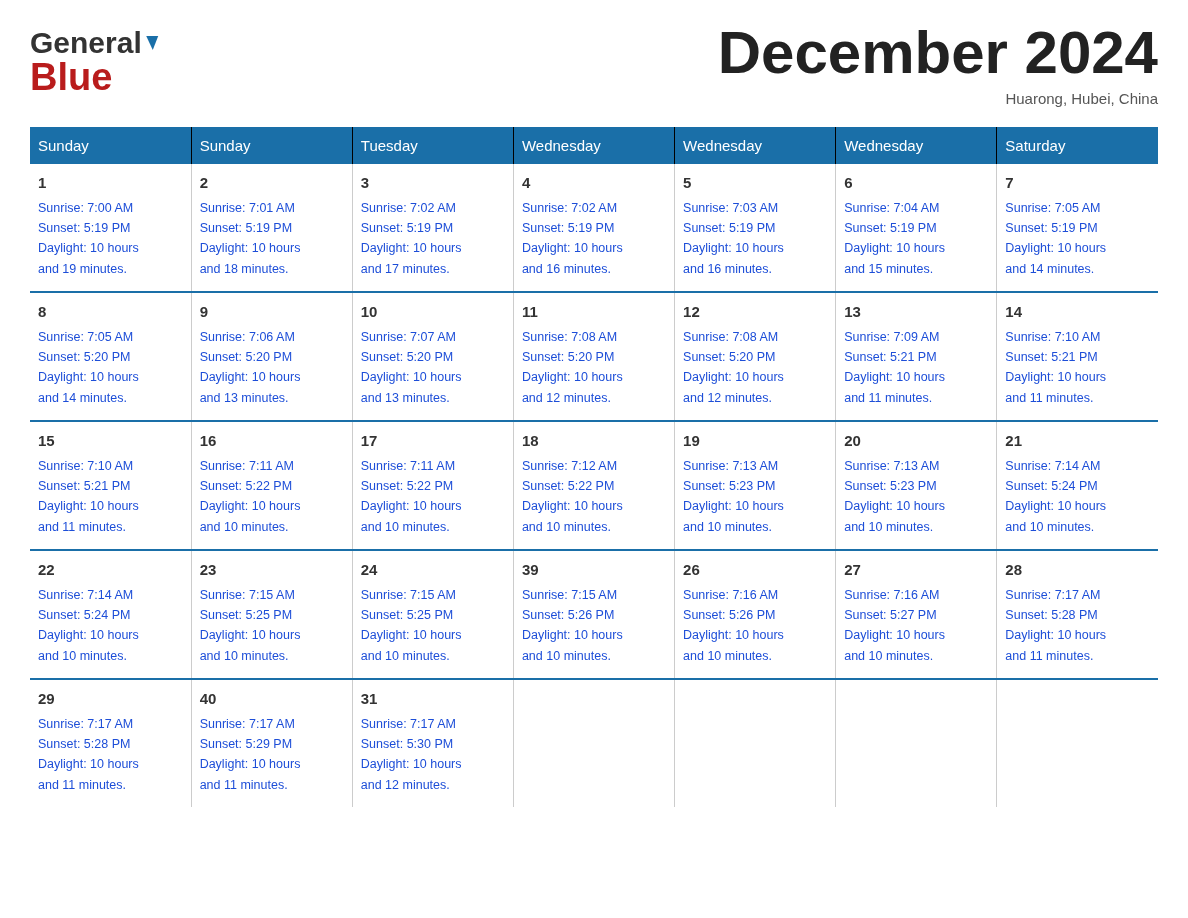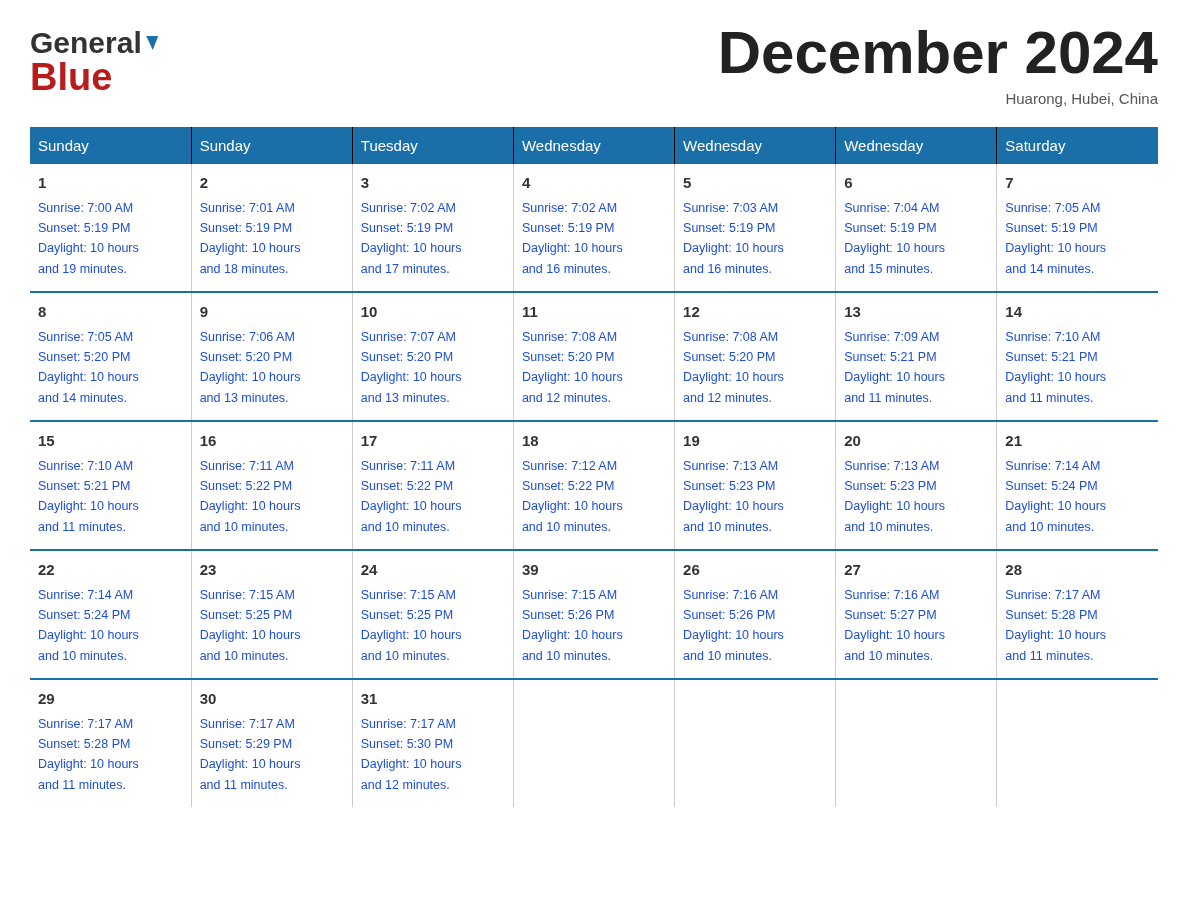--- a/index.html
+++ b/index.html
@@ -183,21 +183,21 @@
         <td><span class="day-num">26</span>
 <span class="day-info">Sunrise: 7:16 AM<br>Sunset: 5:26 PM<br>Daylight: 10 hours<br>and 10 minutes.</span></td>
         <td><span class="day-num">27</span>
 <span class="day-info">Sunrise: 7:16 AM<br>Sunset: 5:27 PM<br>Daylight: 10 hours<br>and 10 minutes.</span></td>
         <td><span class="day-num">28</span>
 <span class="day-info">Sunrise: 7:17 AM<br>Sunset: 5:28 PM<br>Daylight: 10 hours<br>and 11 minutes.</span></td>
       </tr>
       <tr>
         <td><span class="day-num">29</span>
 <span class="day-info">Sunrise: 7:17 AM<br>Sunset: 5:28 PM<br>Daylight: 10 hours<br>and 11 minutes.</span></td>
-        <td><span class="day-num">30</span>
+        <td><span class="day-num">40</span>
 <span class="day-info">Sunrise: 7:17 AM<br>Sunset: 5:29 PM<br>Daylight: 10 hours<br>and 11 minutes.</span></td>
         <td><span class="day-num">31</span>
 <span class="day-info">Sunrise: 7:17 AM<br>Sunset: 5:30 PM<br>Daylight: 10 hours<br>and 12 minutes.</span></td>
         <td></td>
         <td></td>
         <td></td>
         <td></td>
       </tr>
     </tbody>
 </table>

